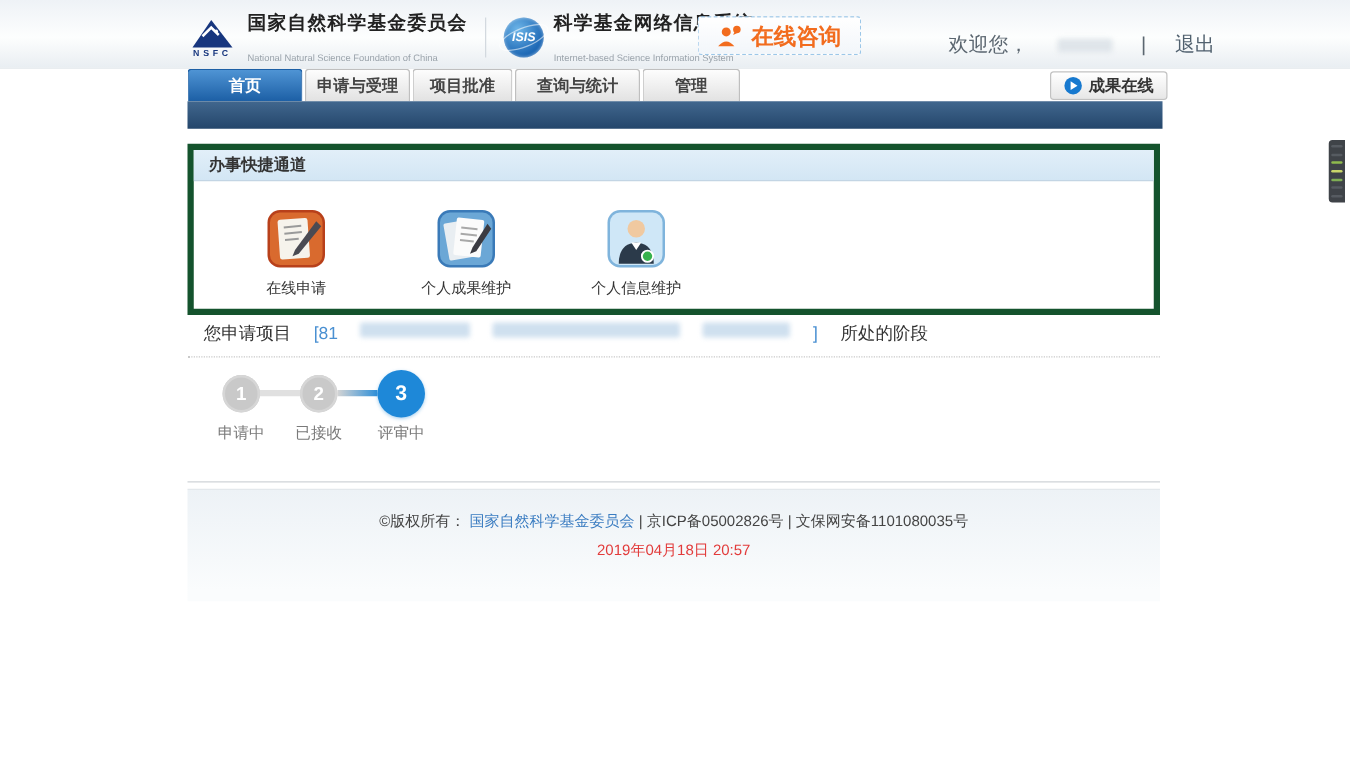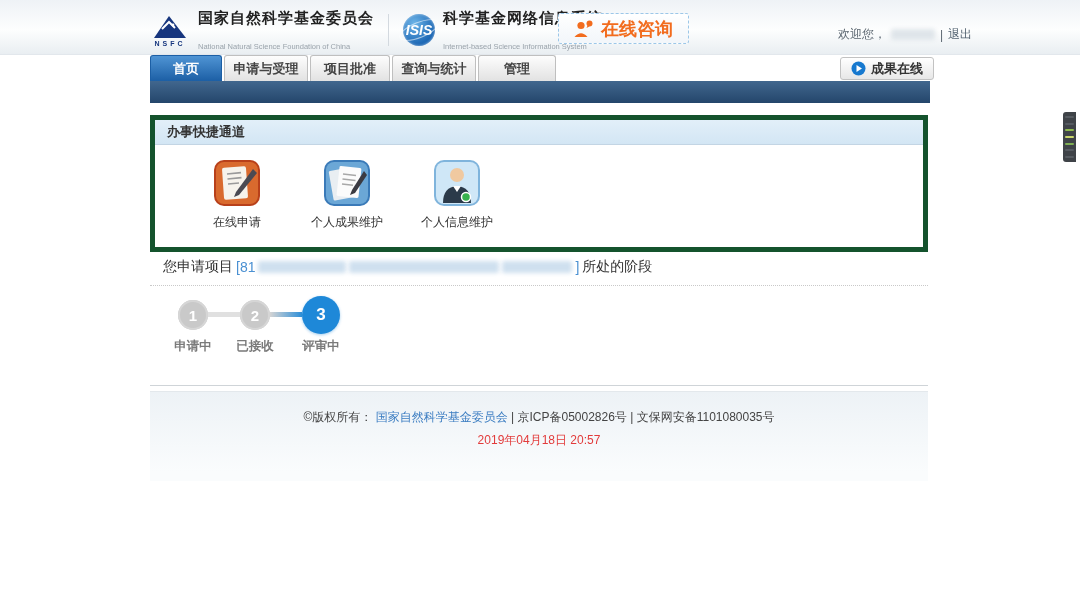--- a/index.html
+++ b/index.html
@@ -14,79 +14,79 @@
   .logo-row { position:absolute; left:150px; top:9px; display:flex; align-items:center; }
   .nsfc-logo { display:flex; flex-direction:column; align-items:center; width:40px; }
   .nsfc-acronym { font-size:7px; font-weight:bold; letter-spacing:3px; color:#17367e; margin-top:1px; }
   .logo-text { margin-left:8px; }
   .logo-title { font-size:15px; font-weight:bold; color:#222; letter-spacing:1px; }
   .logo-sub { font-size:7.5px; color:#9aa3ab; margin-top:14px; }
   .logo-divider { width:1px; height:32px; background:#d3d9df; margin:0 14px; }
   .isis-badge { width:32px; height:32px; border-radius:50%;
                 background:radial-gradient(circle at 35% 30%,#6db5e8,#1b66b4 70%);
                 display:flex; align-items:center; justify-content:center;
-                color:#fff; font-size:14px; font-weight:bold; font-style:italic;
+                color:#fff; font-size:10px; font-weight:bold; font-style:italic;
                 box-shadow:inset 0 0 3px rgba(255,255,255,.6); position:relative; }
   .isis-badge:after { content:""; position:absolute; width:40px; height:14px; border:1px solid rgba(255,255,255,.55);
                       border-radius:50%; transform:rotate(-22deg); }
   .consult-btn { position:absolute; left:558px; top:13px; height:31px; padding:0 15px;
                  display:flex; align-items:center; gap:7px;
                  border:1px dashed #9cc7e8; border-radius:3px;
                  background:linear-gradient(180deg,#ffffff,#f2f6fa); cursor:pointer; }
   .consult-label { color:#f26c1e; font-size:18px; font-weight:bold; }
-  .welcome { position:absolute; right:108px; top:26px; font-size:12px; color:#5b6670;
-             display:flex; align-items:center; gap:5px; }
+  .welcome { position:absolute; right:108px; top:26px; font-size:16px; color:#5b6670;
+             display:flex; align-items:center; gap:23px; }
   .redact { display:inline-block; background:#dfe5ea; border-radius:2px; filter:blur(2px); }
   .redact-name { width:44px; height:11px; }
   .logout { color:#51616f; cursor:pointer; }
 
   
   .tabbar { position:absolute; top:55px; left:150px; display:flex; align-items:flex-end; }
   .tab { height:26px; line-height:25px; text-align:center; font-size:13px; font-weight:bold; color:#444;
          background:linear-gradient(180deg,#fdfdfd,#e2e2e2); border:1px solid #bfbfbf; border-bottom:none;
          border-radius:3px 3px 0 0; margin-right:2px; cursor:pointer; }
   .tab.active { background:linear-gradient(180deg,#4f94d4,#1c5fa5); color:#fff; border-color:#1c5fa5; }
-  .t0{width:72px;} .t1{width:84px;} .t2{width:80px;} .t3{width:84px;} .t4{width:78px;}
+  .t0{width:92px;} .t1{width:84px;} .t2{width:80px;} .t3{width:100px;} .t4{width:78px;}
   .results-btn { position:absolute; top:57px; left:840px; width:94px; height:23px;
                  display:flex; align-items:center; justify-content:center; gap:5px;
                  border:1px solid #c2c2c2; border-radius:3px;
                  background:linear-gradient(180deg,#ffffff,#e7e7e7);
                  font-size:13px; font-weight:bold; color:#333; cursor:pointer; }
 
   .navybar { position:absolute; top:81px; left:150px; width:780px; height:22px;
              background:linear-gradient(180deg,#41678e,#24466b); }
 
   
   .quickbox { position:absolute; top:115px; left:150px; width:778px;
               border:5px solid #14532d; background:#fff; }
   .quickbox-head { height:25px; line-height:24px; padding-left:12px;
                    background:linear-gradient(180deg,#e2eff9,#d3e6f4);
                    border-bottom:1px solid #c3d5e4; font-size:13px; font-weight:bold; color:#333; }
-  .quickbox-body { height:102px; display:flex; align-items:flex-start; padding:14px 0 0 36px; gap:18px; }
+  .quickbox-body { height:102px; display:flex; align-items:center; padding:14px 0 0 36px; gap:44px; }
   .qitem { width:92px; display:flex; flex-direction:column; align-items:center; cursor:pointer; }
   .qitem-label { margin-top:7px; font-size:12px; color:#333; white-space:nowrap; }
 
   
   .stage-title { position:absolute; top:258px; left:163px; font-size:14px; color:#333;
-                 display:flex; align-items:center; gap:3px; }
+                 display:flex; align-items:flex-start; gap:18px; }
   .stage-link { color:#4a90d2; }
   .redact-proj { height:12px; background:#cfe0ef; }
   .dotted-sep { position:absolute; top:285px; left:150px; width:778px; border-top:1px dotted #c9c9c9; }
 
   .steps { position:absolute; top:296px; left:178px; width:180px; height:52px; }
   .step-circle { position:absolute; border-radius:50%; color:#fff; font-weight:bold;
                  display:flex; align-items:center; justify-content:center; }
   .step-gray { width:30px; height:30px; top:4px; background:#c9c9c9; font-size:15px;
                box-shadow:inset 0 0 0 2px #d6d6d6; }
   .step-blue { width:38px; height:38px; top:0; background:#1e88d8; font-size:17px;
                box-shadow:0 1px 3px rgba(30,136,216,.4); }
   .c1{left:0;} .c2{left:62px;} .c3{left:124px;}
   .step-line { position:absolute; top:16px; height:5px; width:32px; background:#e0e0e0; }
   .l1{left:30px;} .l2{left:92px; background:linear-gradient(90deg,#d4d4d4,#2e8fd8);}
-  .step-label { position:absolute; top:42px; width:52px; text-align:center; font-size:12.5px; color:#7a7a7a;font-weight:bold; }
+  .step-label { position:absolute; top:42px; width:52px; text-align:center; font-size:12.5px; color:#7a7a7a; }
   .sl1{left:-11px;} .sl2{left:51px;} .sl3{left:117px;}
 
   
   .footer-divider { position:absolute; top:385px; left:150px; width:778px; height:1px; background:#cfd4d8; }
   .footer { position:absolute; top:391px; left:150px; width:778px; height:90px;
             background:linear-gradient(180deg,#edf2f6 0%,#fafcfd 90%);
             border-top:1px solid #e3e8ec; text-align:center; font-size:12px; color:#444; }
   .footer-line { margin-top:0; line-height:17px; }
   .footer-line.first { padding-top:17px; }
   .flink { color:#3a7cc1; cursor:pointer; }

